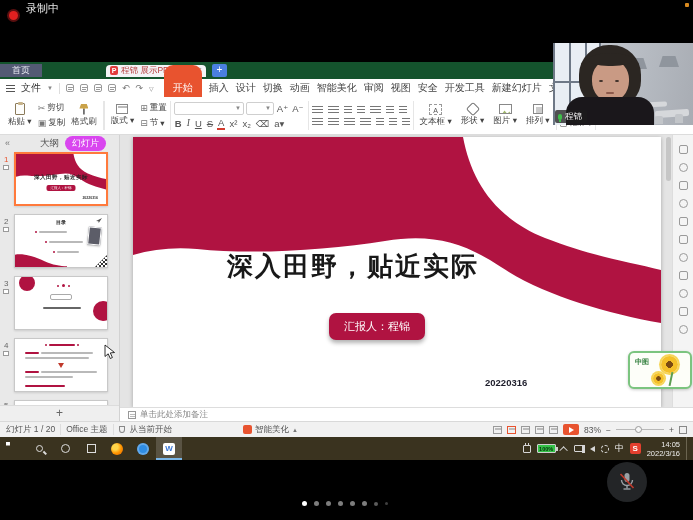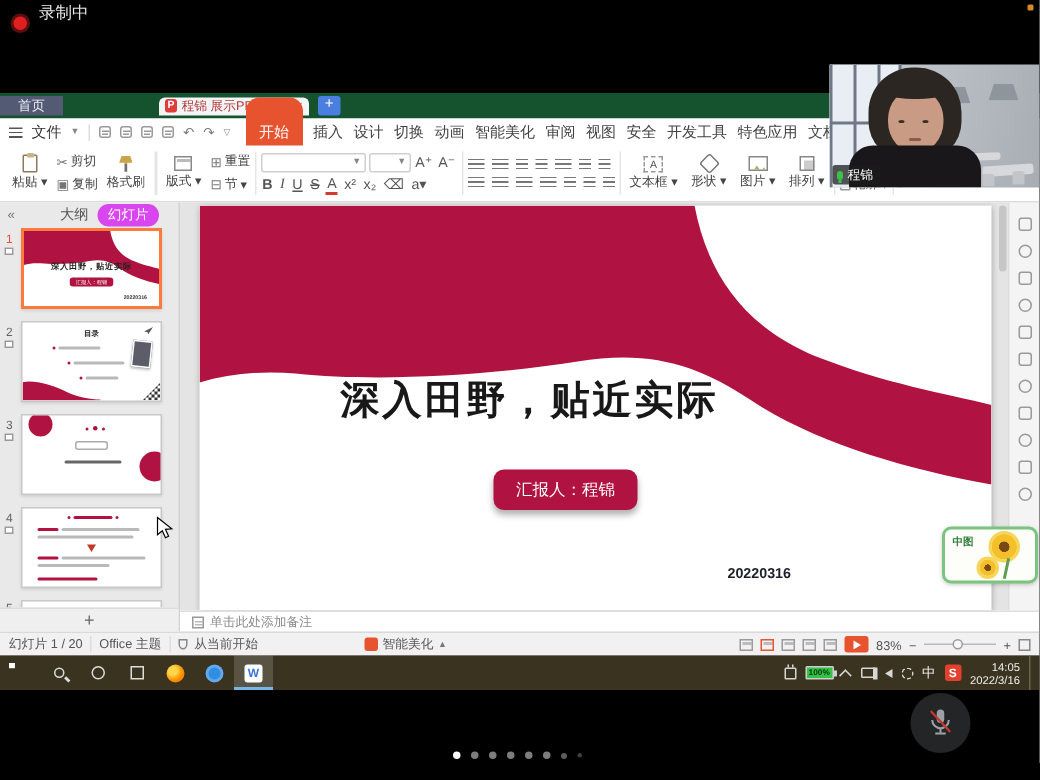--- a/index.html
+++ b/index.html
@@ -237,21 +237,21 @@
         <span class="menu-item active">开始</span>
         <span class="menu-item">插入</span>
         <span class="menu-item">设计</span>
         <span class="menu-item">切换</span>
         <span class="menu-item">动画</span>
         <span class="menu-item">智能美化</span>
         <span class="menu-item">审阅</span>
         <span class="menu-item">视图</span>
         <span class="menu-item">安全</span>
         <span class="menu-item">开发工具</span>
-        <span class="menu-item">特色应用</span>
+        <span class="menu-item">新建幻灯片</span>
         <span class="menu-item">文档助手</span>
         <span class="find-wrap">
           <span class="search-glyph"></span>
           <span class="menu-item">查找</span>
         </span>
       </div>
     </div>
 
     <div class="tool-row">
       <div class="tgroup">

